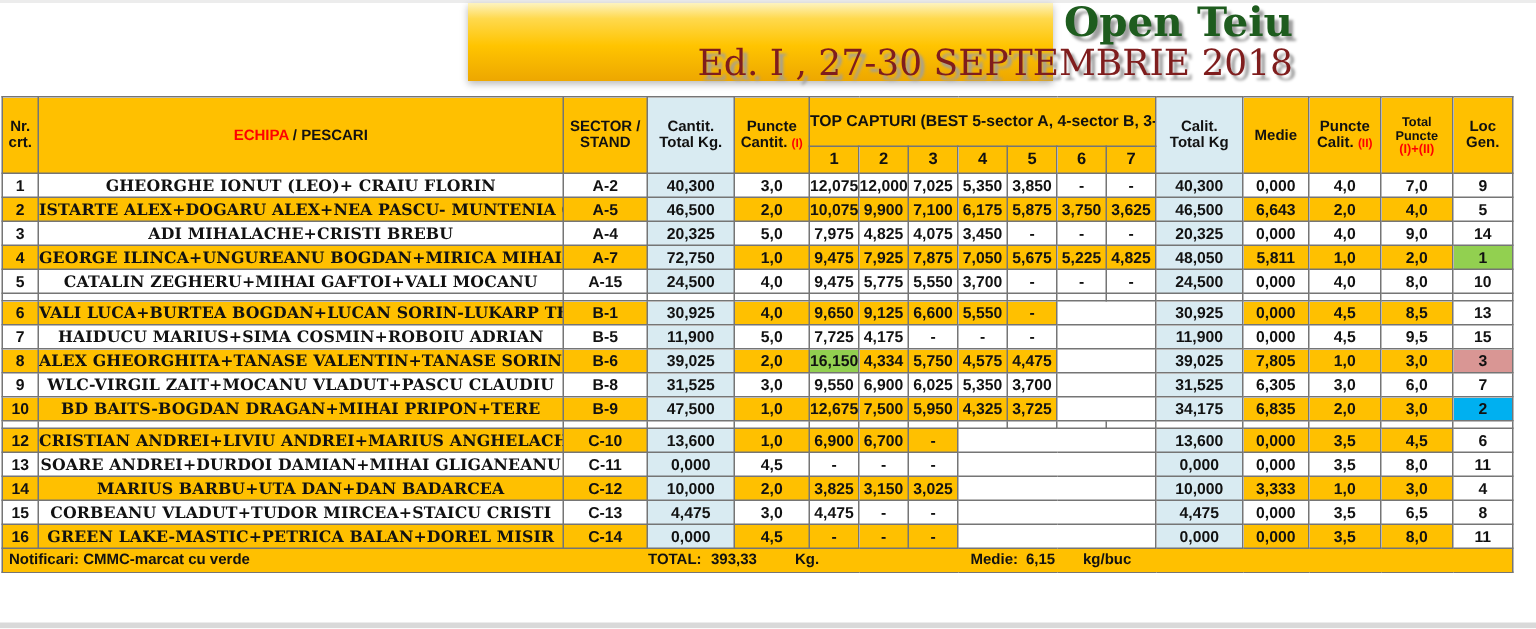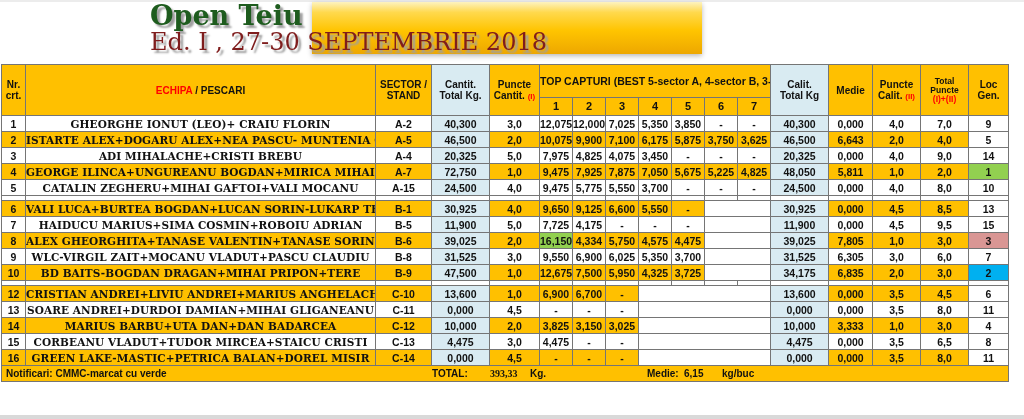--- a/index.html
+++ b/index.html
@@ -5,21 +5,21 @@
   html,body{margin:0;padding:0;background:#fff;}
   .page{position:relative;width:1024px;height:419px;background:#ffffff;overflow:hidden;
         font-family:"Liberation Sans",sans-serif;}
   .top-line{position:absolute;top:0;left:0;width:1024px;height:2px;background:#ececec;}
   .bottom-line{position:absolute;bottom:0;left:0;width:1024px;height:4px;background:#d9d9d9;}
 
   
   .banner-bg{position:absolute;left:312px;top:2px;width:390px;height:52px;
              background:linear-gradient(180deg,#fdf3c0 0%,#ffd94d 20%,#ffc400 55%,#eda700 100%);
              box-shadow:0 2px 5px rgba(0,0,0,.28);}
-  .banner-text{position:absolute;left:150px;top:1px;width:712px;text-align:left;}
+  .banner-text{position:absolute;left:150px;top:1px;width:712px;text-align:right;}
   .banner-title{font-family:"DejaVu Serif",serif;font-weight:bold;font-size:27px;line-height:29px;
                 color:#1e5c1e;text-shadow:3px 3px 2px #9f9f9f;}
   .banner-subtitle{font-family:"DejaVu Serif",serif;font-weight:normal;font-size:24px;line-height:25px;
                    color:#7f1d1d;text-shadow:3px 3px 2px #9f9f9f;}
 
   
   table.results{position:absolute;left:1px;top:64px;width:1007px;
                 border-collapse:collapse;table-layout:fixed;}
   .results th,.results td{border:1px solid #757575;padding:0;text-align:center;
                           overflow:hidden;white-space:nowrap;vertical-align:middle;}
@@ -46,21 +46,21 @@
   .loc-blue{background:#00B0F0 !important;}
   .loc-pink{background:#D99694 !important;}
   .hl-green{background:#92D050 !important;}
   .seprow{height:5px;}
   .seprow td{background:#ffffff;}
 
   .footer-cell{background:#FFC000 !important;height:15px;position:relative;}
   .footer-cell span{position:absolute;top:2px;font-weight:bold;font-size:10px;white-space:nowrap;}
   .f-notes{left:4px;}
   .f-total-label{left:430px;}
-  .f-total-value{left:488px;font-family:Liberation Serif, serif;}
+  .f-total-value{left:472px;}
   .f-total-unit{left:528px;}
   .f-medie-label{left:645px;}
   .f-medie-value{left:682px;}
   .f-medie-unit{left:720px;}
 
   .date-stamp{position:absolute;left:400px;top:396px;width:210px;text-align:center;
               font-weight:bold;font-style:italic;font-size:11px;color:#9b1b1b;}
 </style>
 </head>
 <body>

